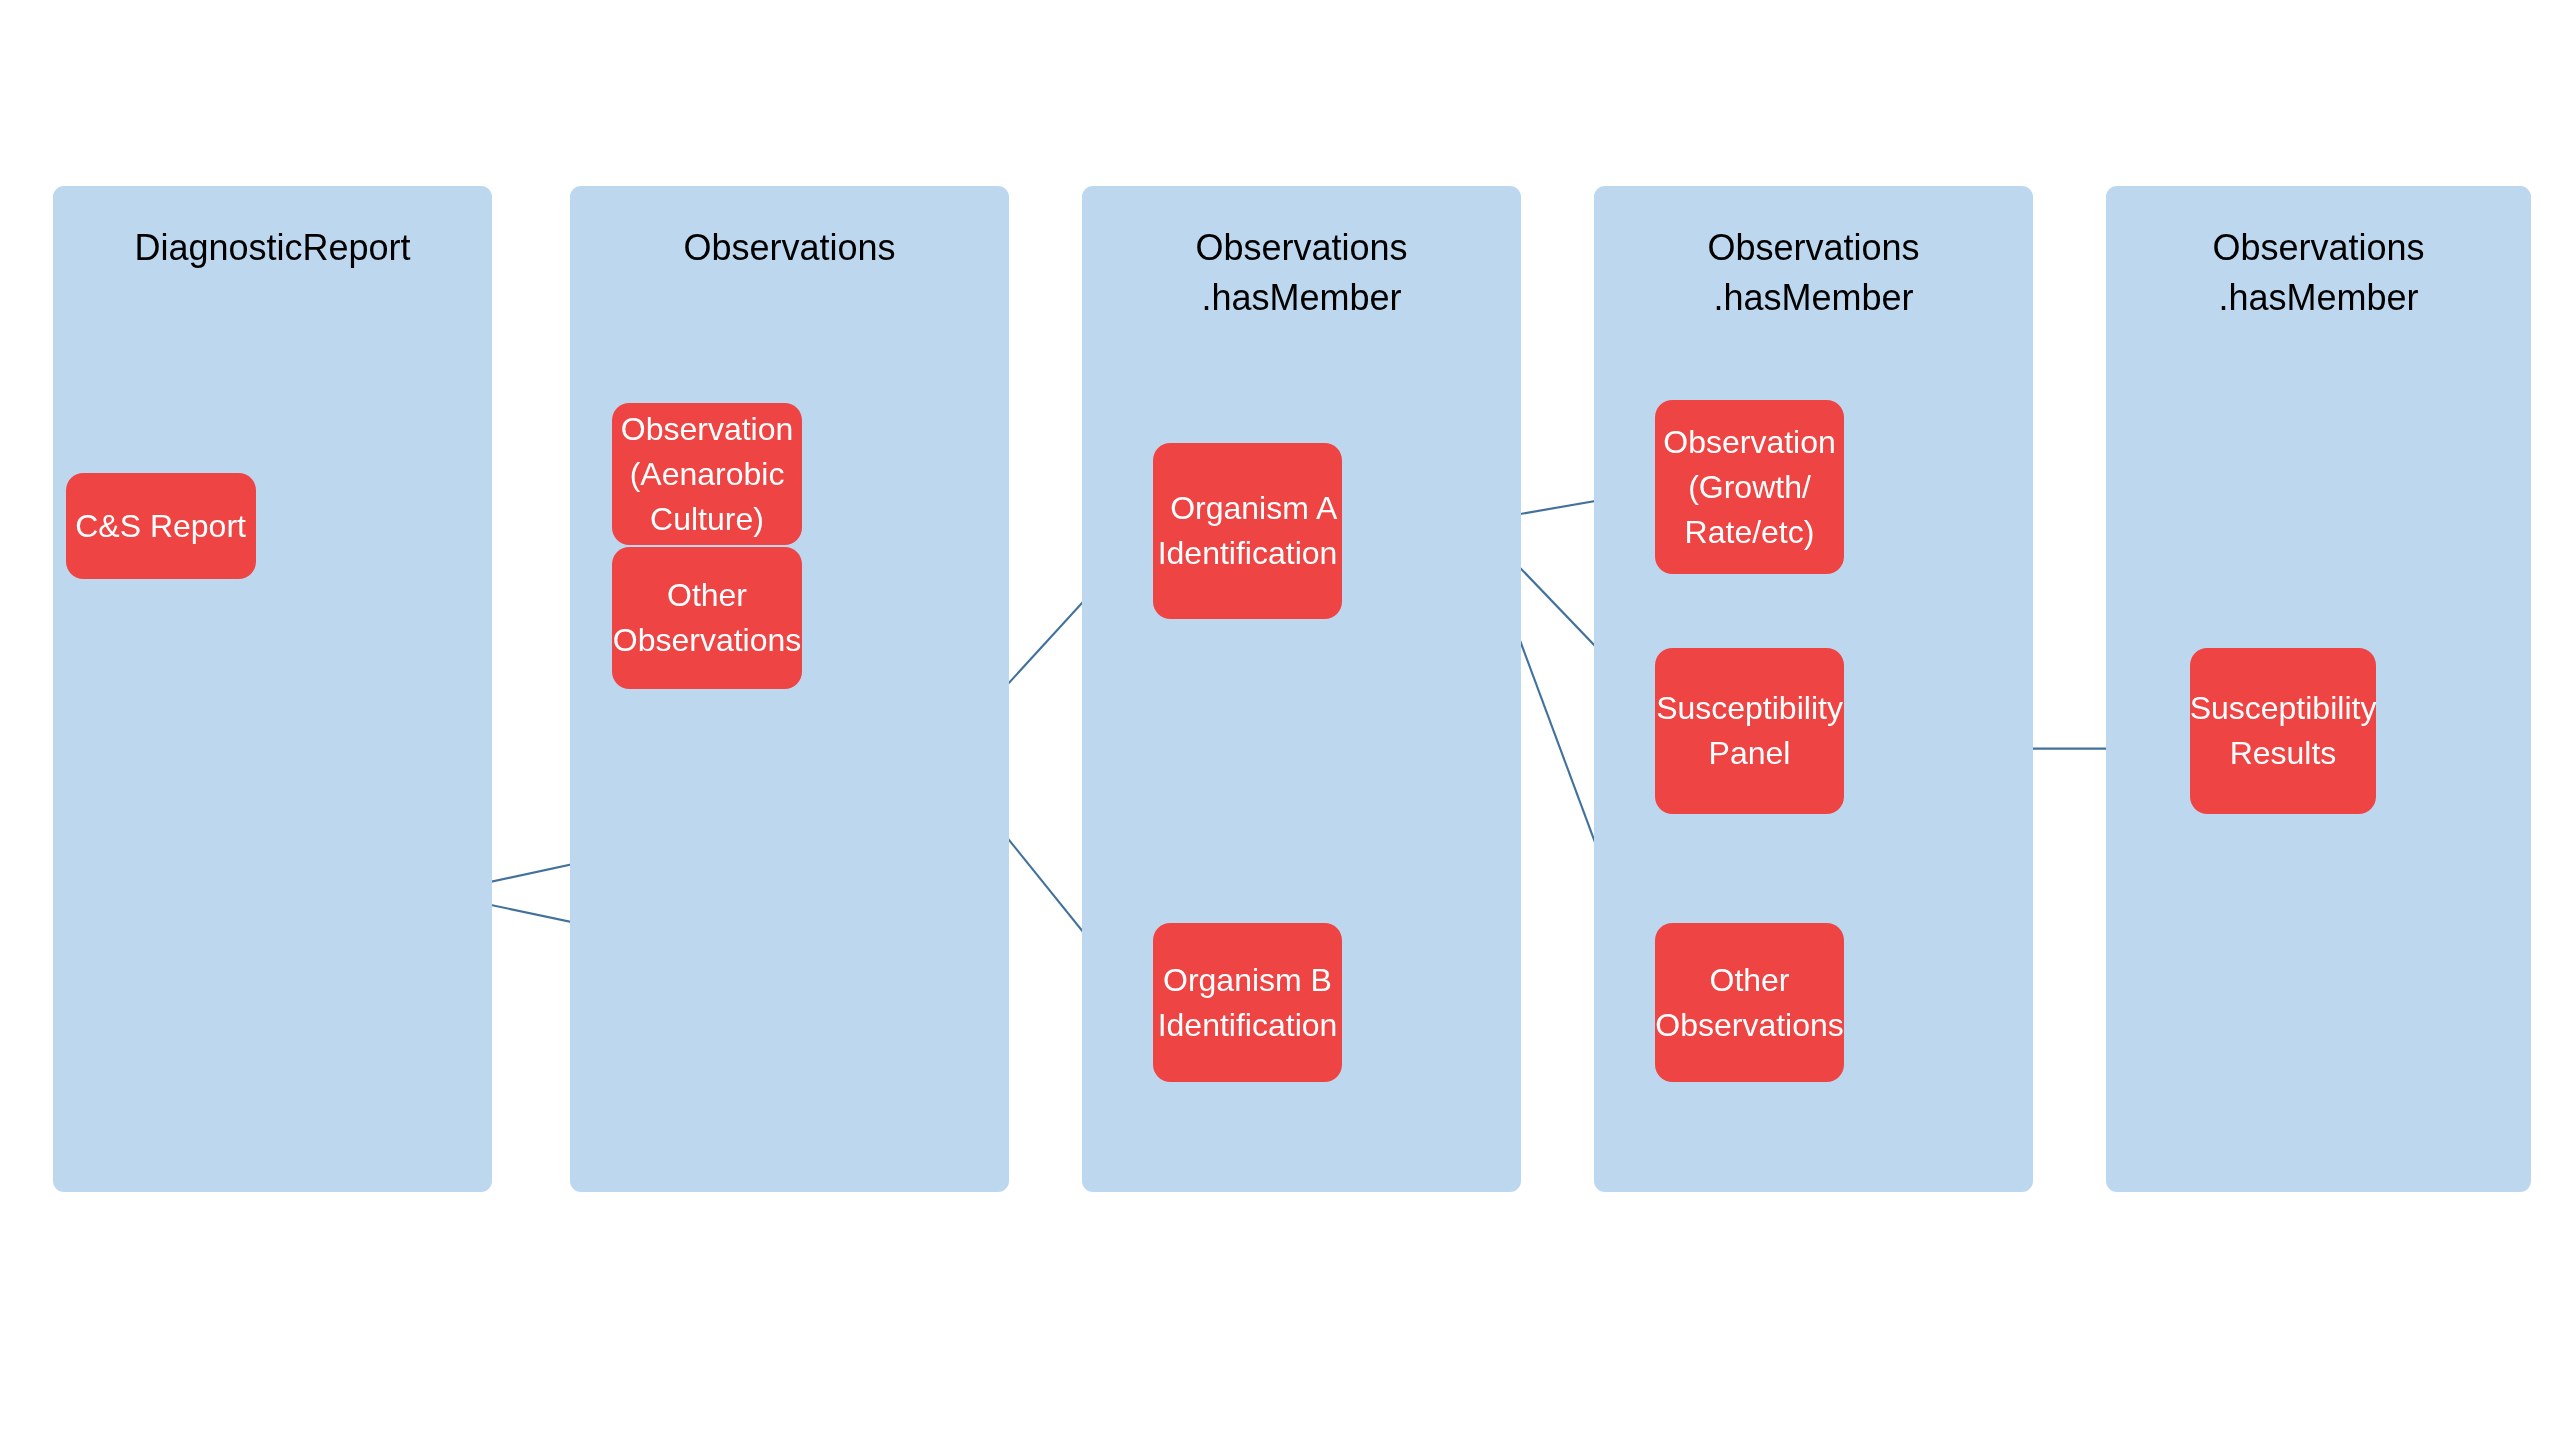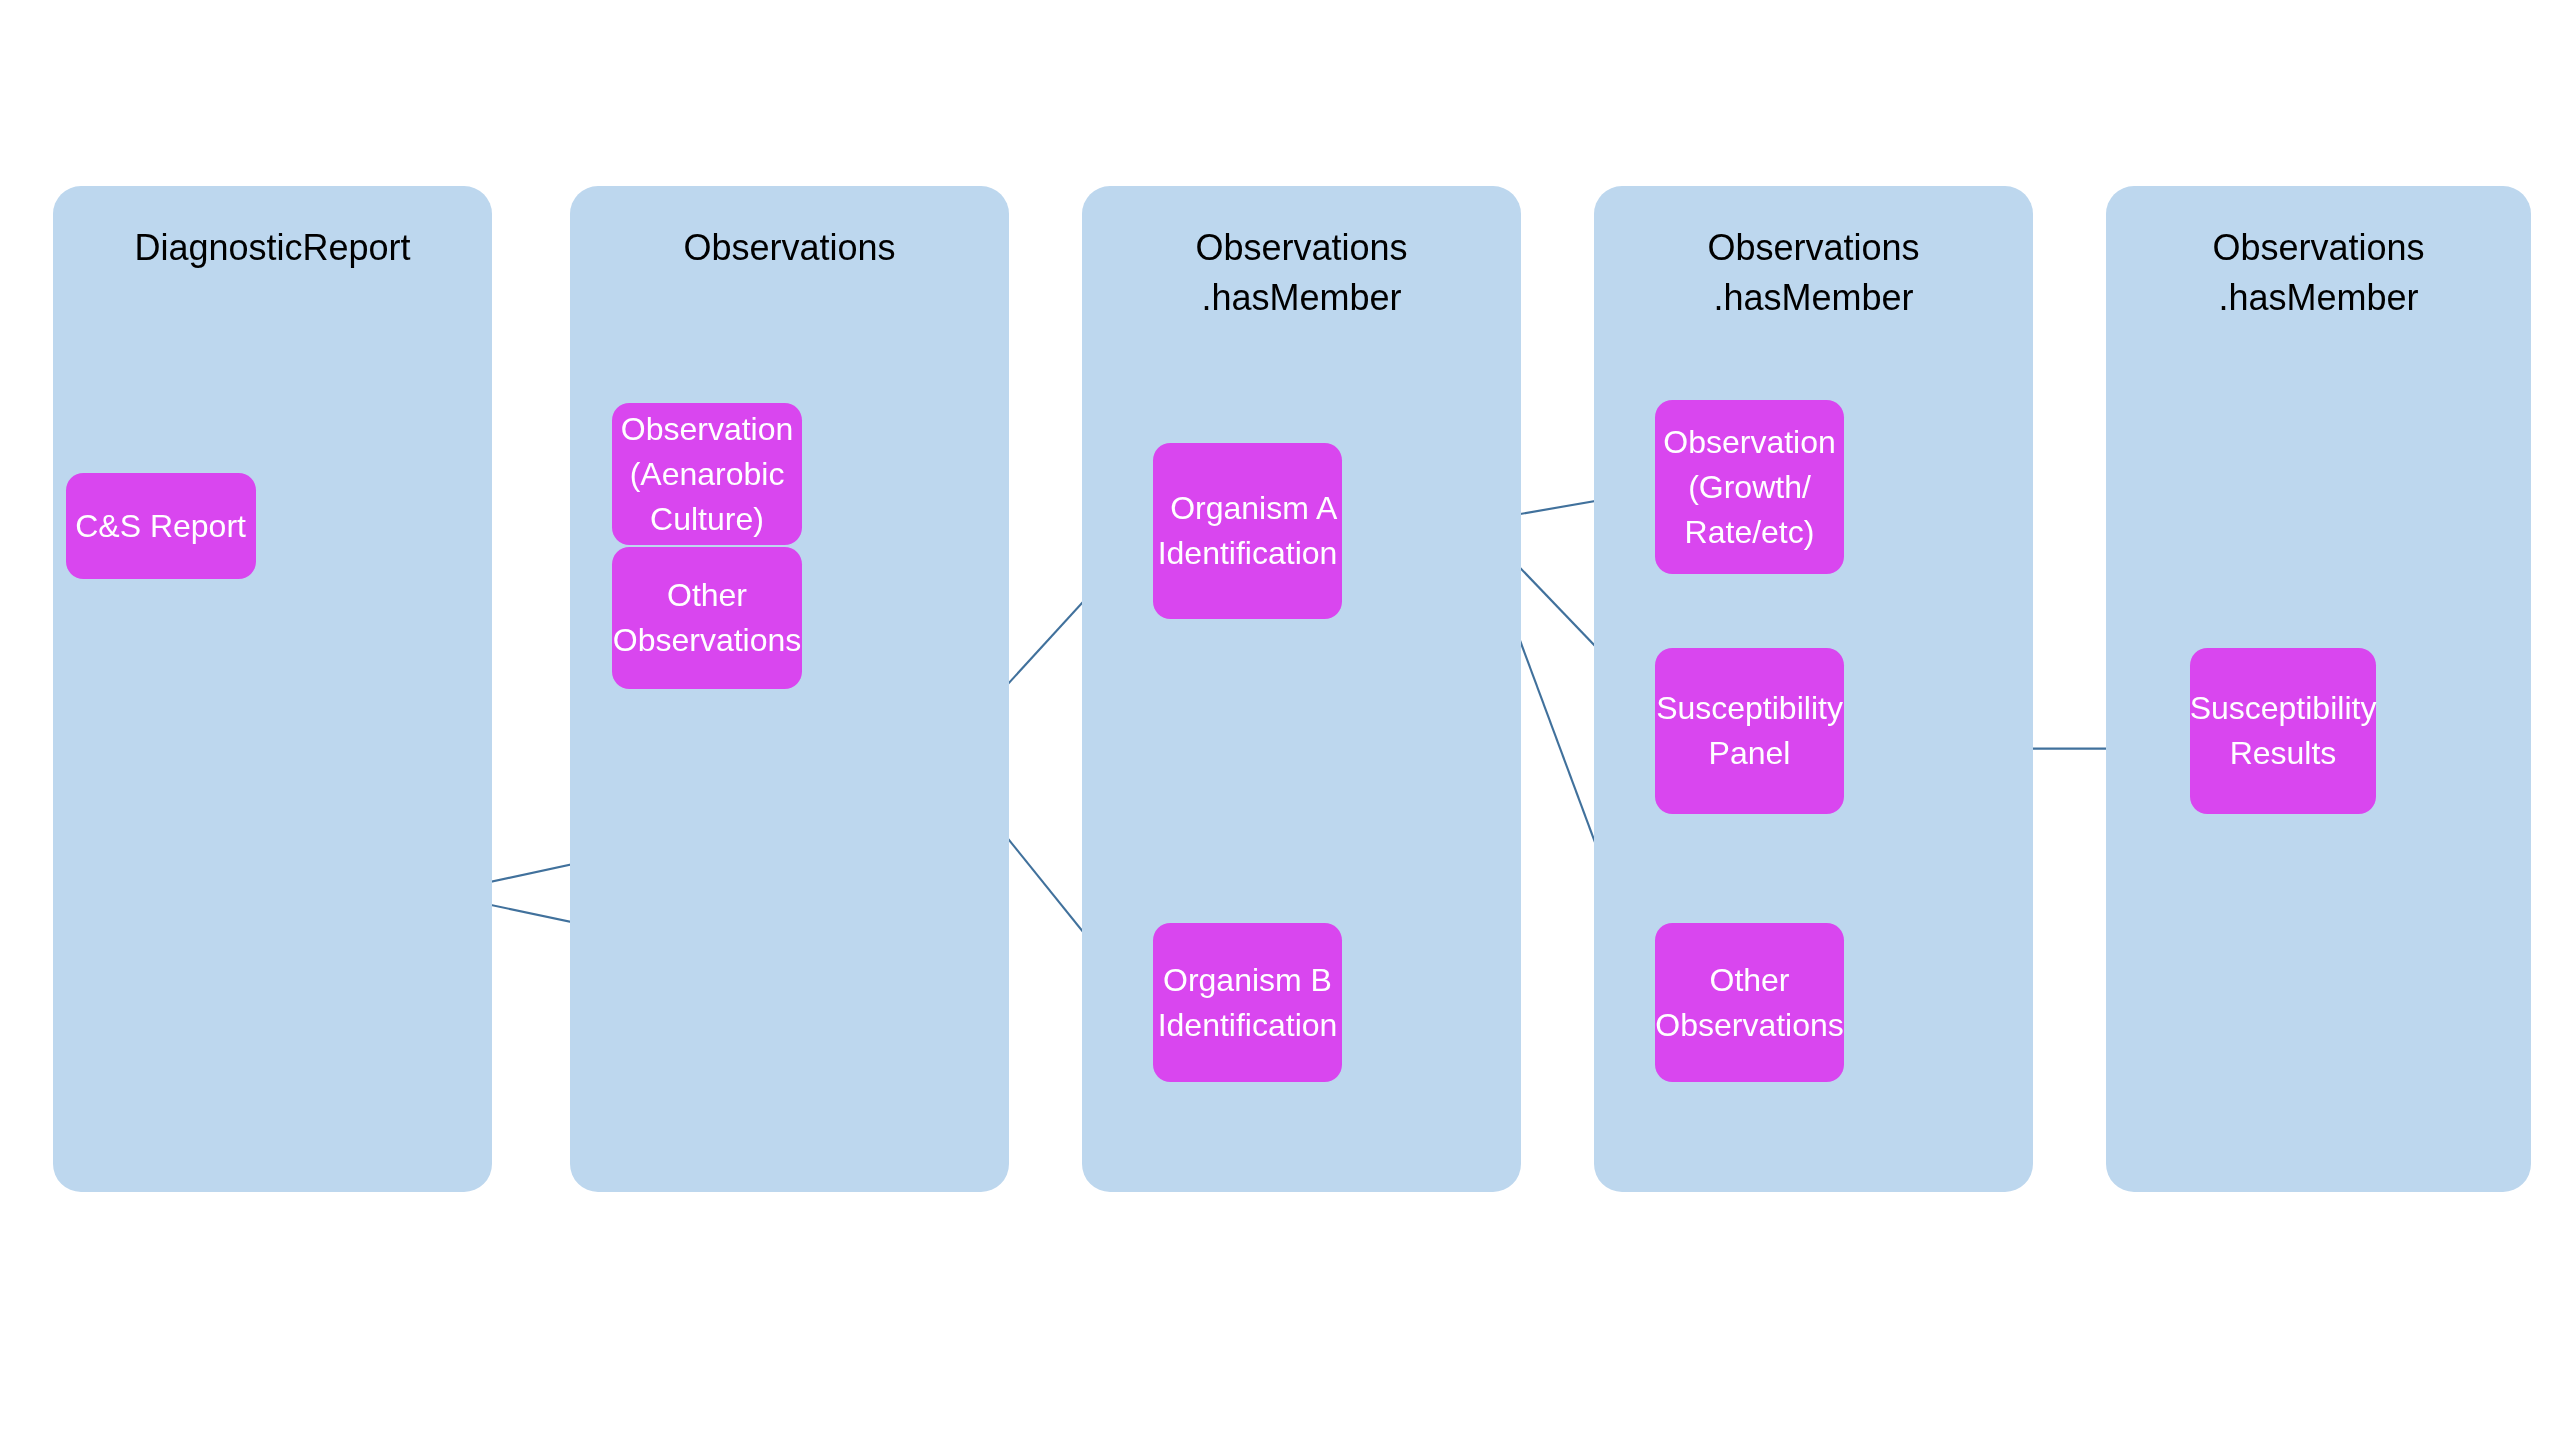--- a/index.html
+++ b/index.html
@@ -15,39 +15,39 @@
     position: relative;
     width: 2576px;
     height: 1449px;
     background: #ffffff;
     overflow: hidden;
   }
   
   .panel {
     position: absolute;
     background: #BDD7EE;
-    border-radius: 28px;
+    border-radius: 11px;
     box-sizing: border-box;
   }
   .panel-title {
     position: absolute;
     left: 0;
     right: 0;
     top: 37px;
     text-align: center;
     color: #000000;
     font-size: 36px;
     line-height: 50px;
     white-space: pre-line;
     font-family: "Liberation Sans", sans-serif;
   }
   
   .node {
     position: absolute;
-    background: #d946ef;
+    background: #ef4444;
     border-radius: 17.4px;
     color: #FFFFFF;
     font-size: 32px;
     line-height: 45px;
     display: flex;
     align-items: center;
     justify-content: center;
     text-align: center;
     white-space: pre-line;
     box-sizing: border-box;

